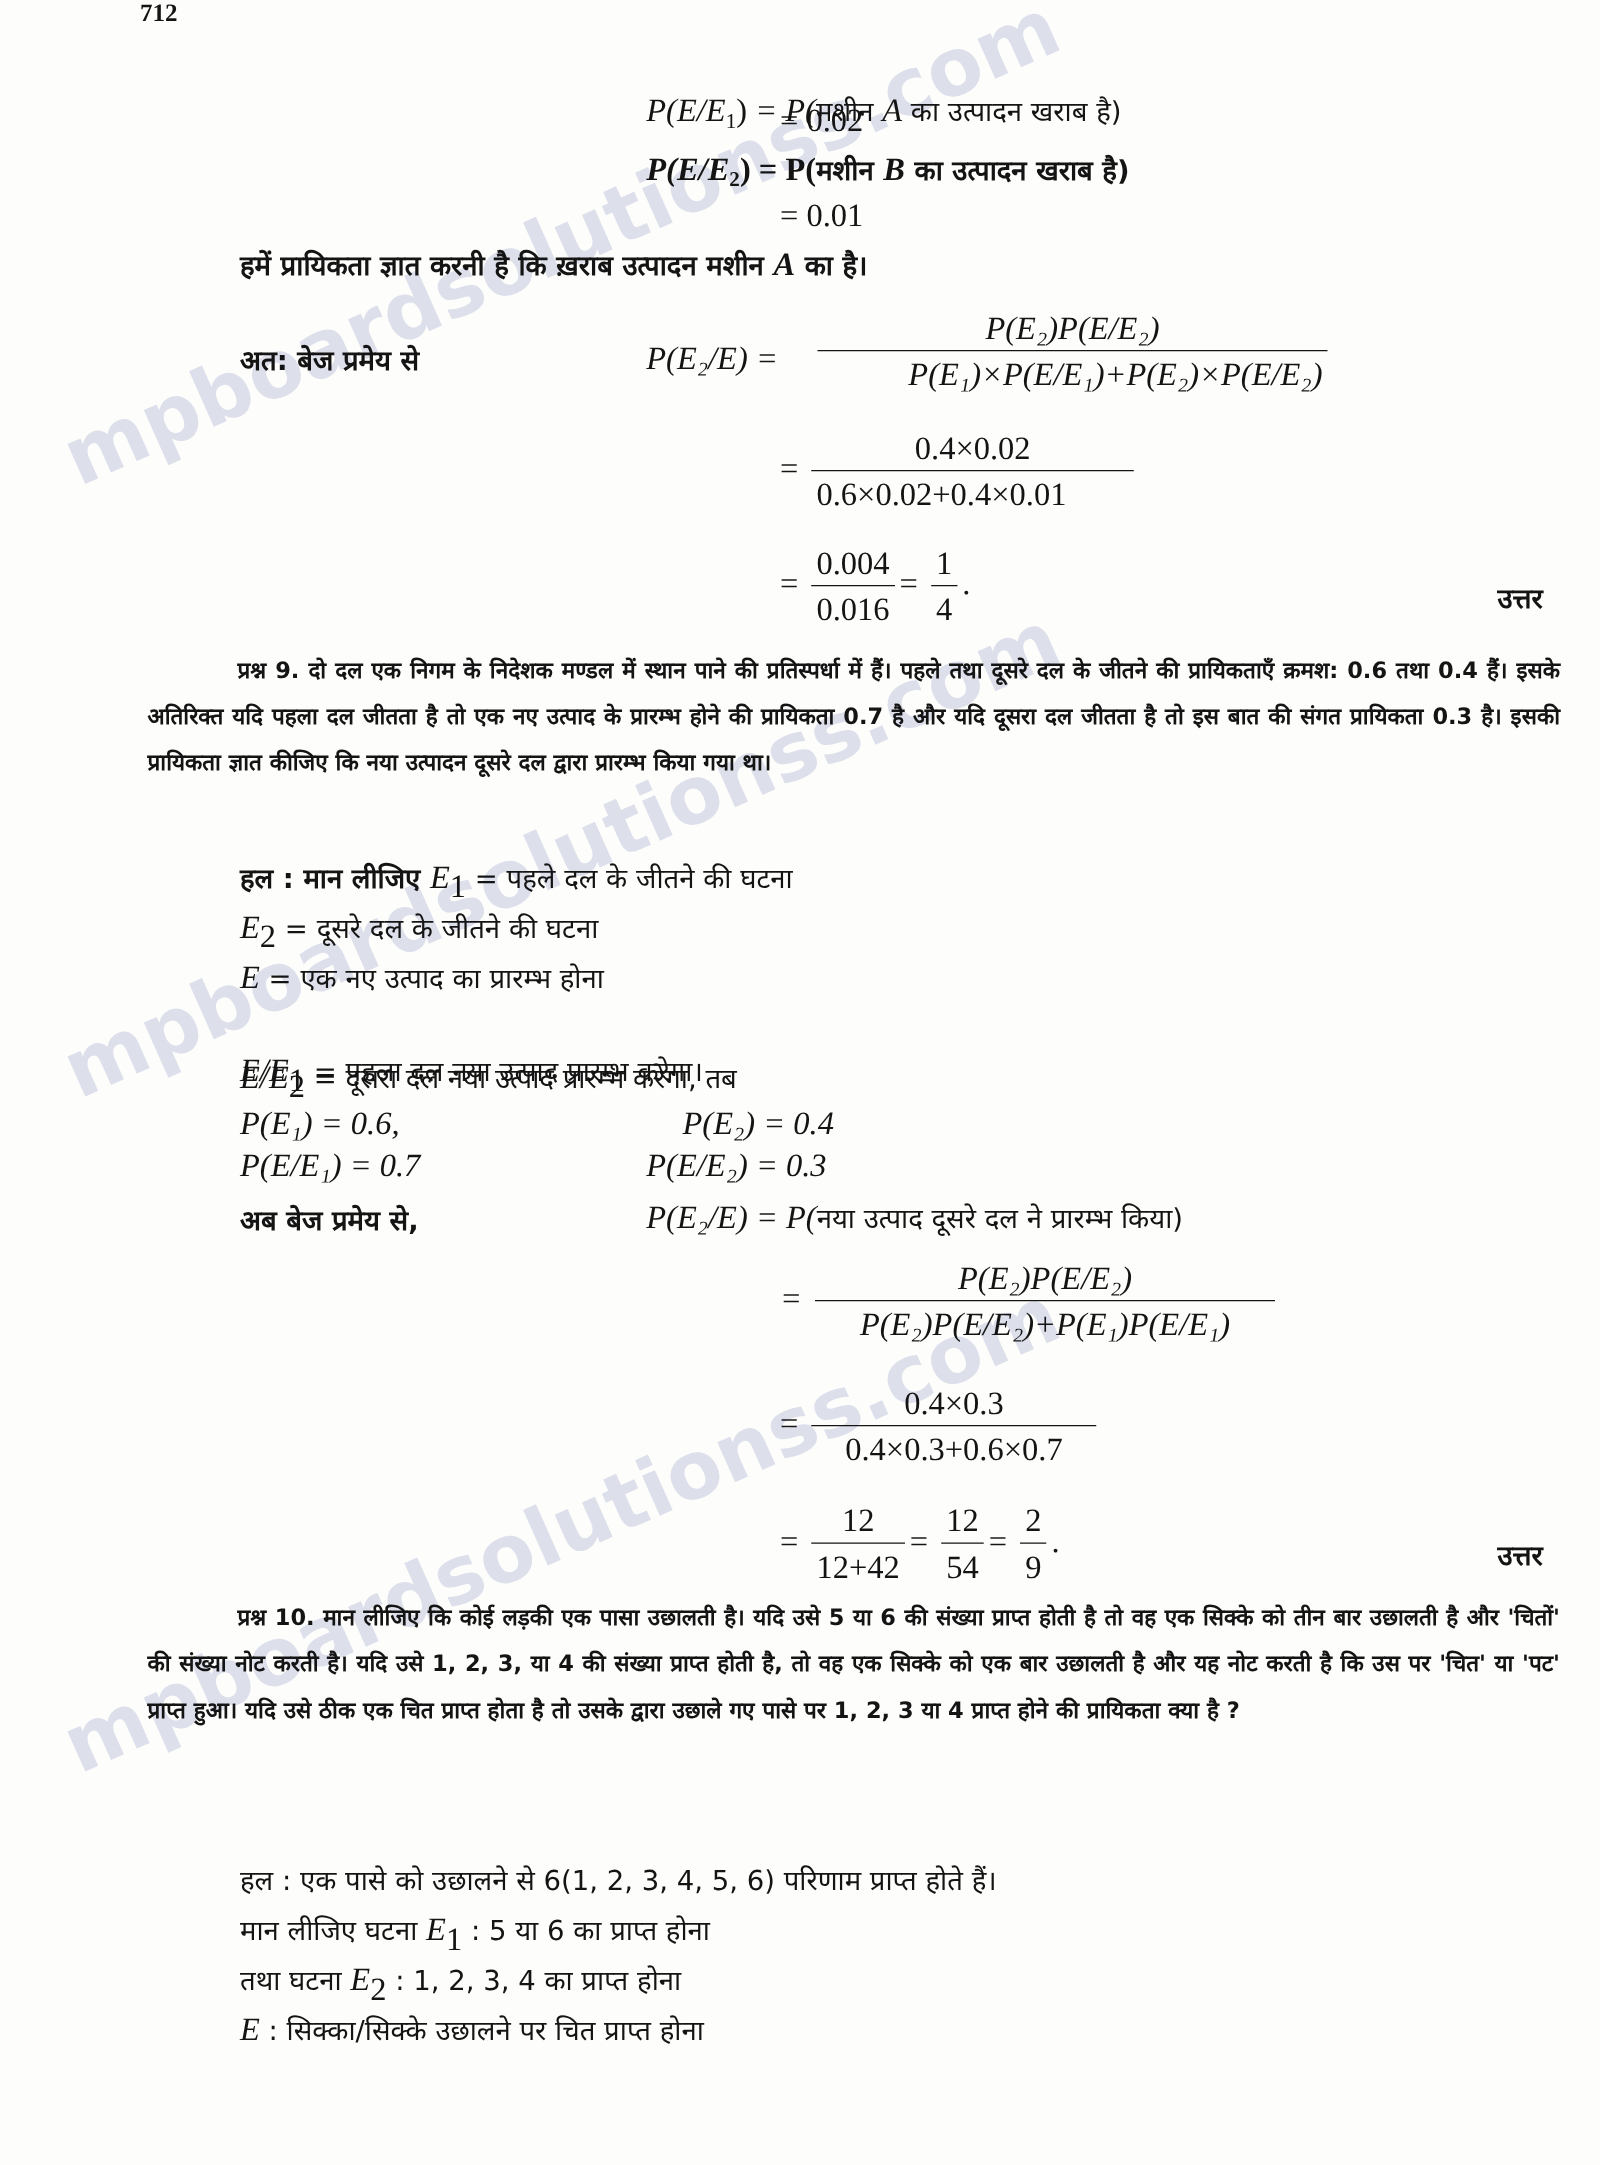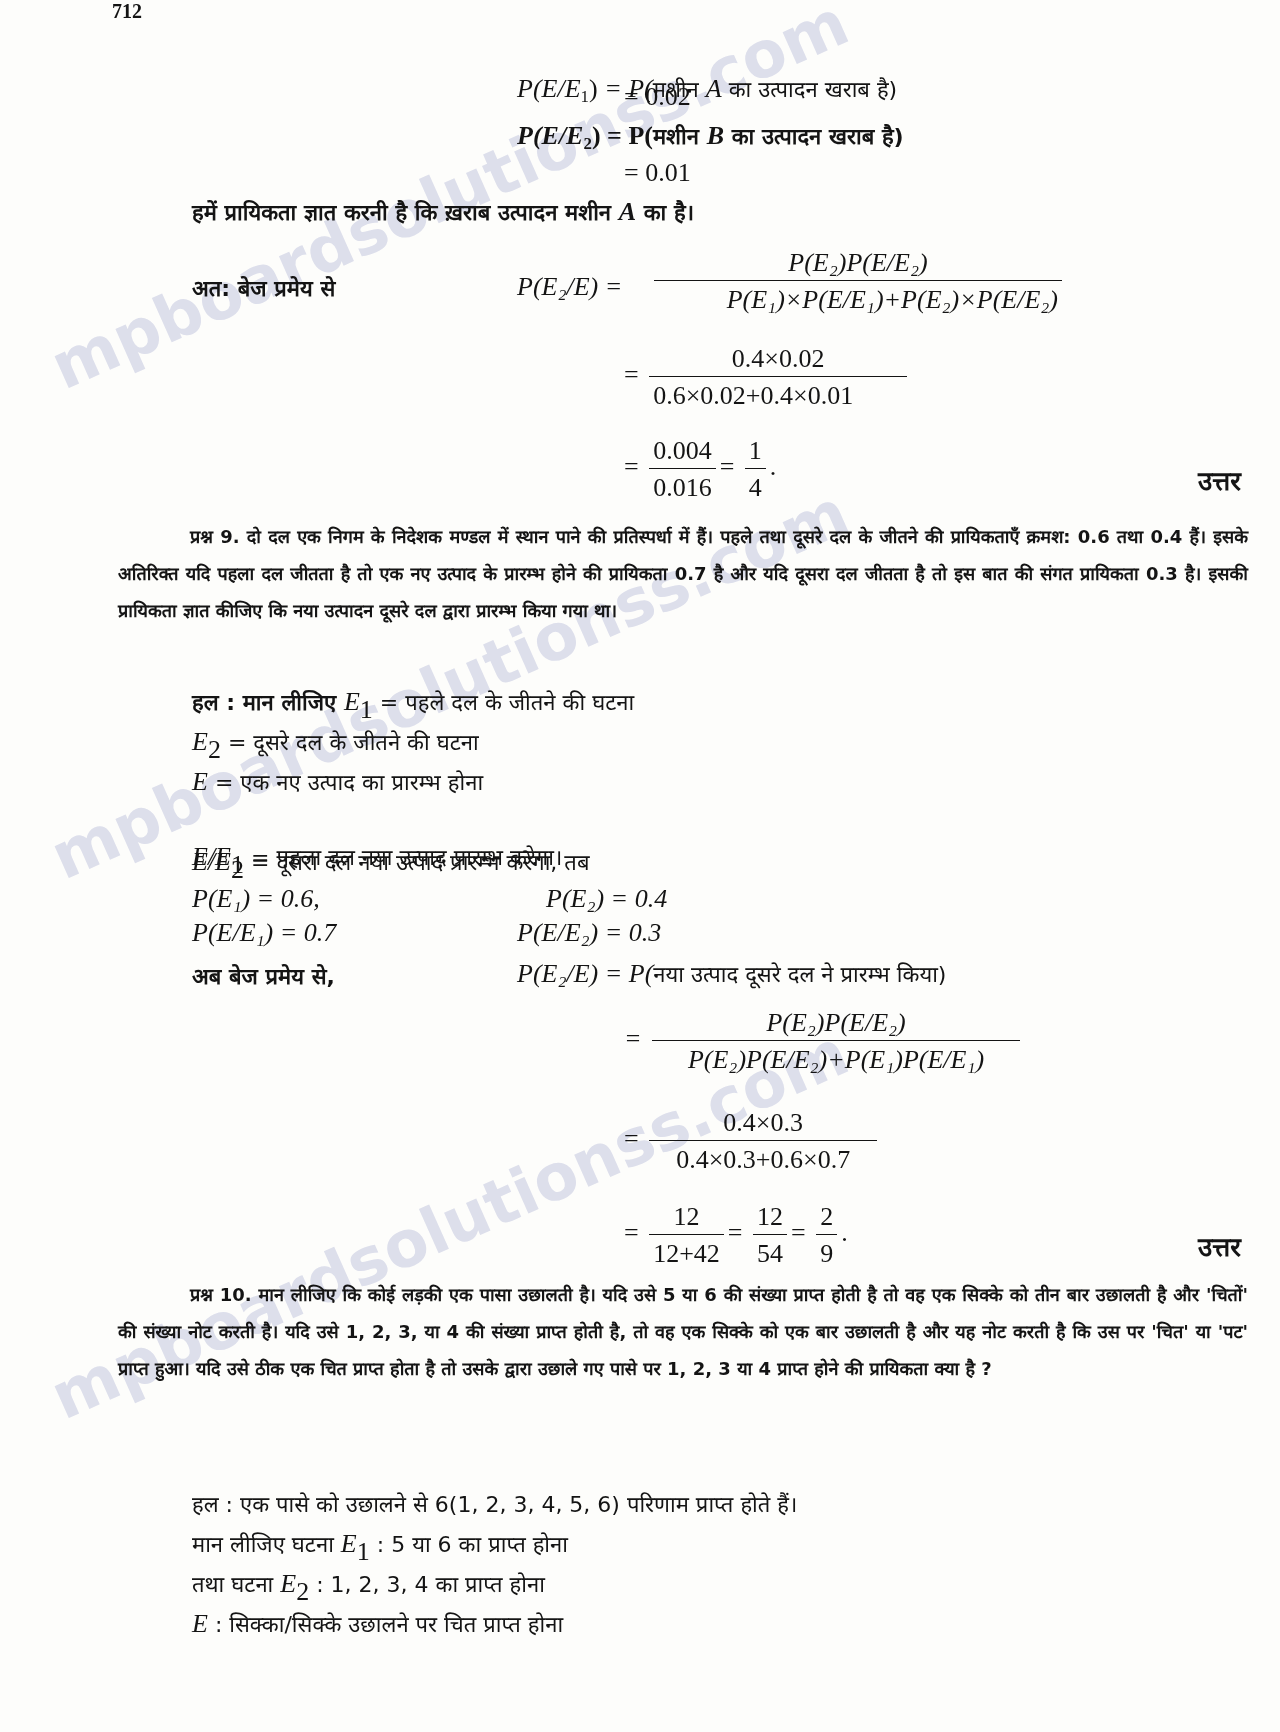--- a/index.html
+++ b/index.html
@@ -12,21 +12,21 @@
   .abs { position: absolute; white-space: nowrap; }
   .hi { font-family: "DejaVu Sans", sans-serif; font-size: 22px; }
   .hib { font-family: "DejaVu Sans", sans-serif; font-size: 22px; font-weight: bold; }
   .m { font-family: "Liberation Serif", serif; font-size: 26px; }
   .mi { font-family: "Liberation Serif", serif; font-style: italic; }
   sub { font-size: 0.65em; vertical-align: -0.3em; line-height: 0; }
   .frac { display: inline-flex; flex-direction: column; align-items: center; vertical-align: middle; margin: 0 4px; }
   .frac .num { padding: 0 4px 2px; }
   .frac .den { padding: 4px 4px 0; border-top: 1.6px solid #141414; }
   .para { position: absolute; left: 118px; width: 1130px; font-family: "DejaVu Sans", sans-serif; font-weight: bold; font-size: 18px; line-height: 37px; text-align: justify; text-indent: 72px; }
-  .answer { position: absolute; left: 1198px; font-family: "DejaVu Sans", sans-serif; font-weight: bold; font-size: 26px; }
+  .answer { position: absolute; left: 1198px; font-family: "DejaVu Sans", sans-serif; font-weight: bold; font-size: 22px; }
   .wm { position: absolute; font-family: "DejaVu Sans", sans-serif; font-weight: bold; font-size: 64px; color: rgba(160,165,205,0.35); transform-origin: left bottom; white-space: nowrap; pointer-events: none; }
 </style>
 </head>
 <body>
 
 <div class="page">
 
   <div class="wm" style="left:70px; top:330px; transform: rotate(-24deg);">mpboardsolutionss.com</div>
   <div class="wm" style="left:70px; top:820px; transform: rotate(-24deg);">mpboardsolutionss.com</div>
   <div class="wm" style="left:70px; top:1360px; transform: rotate(-24deg);">mpboardsolutionss.com</div>

